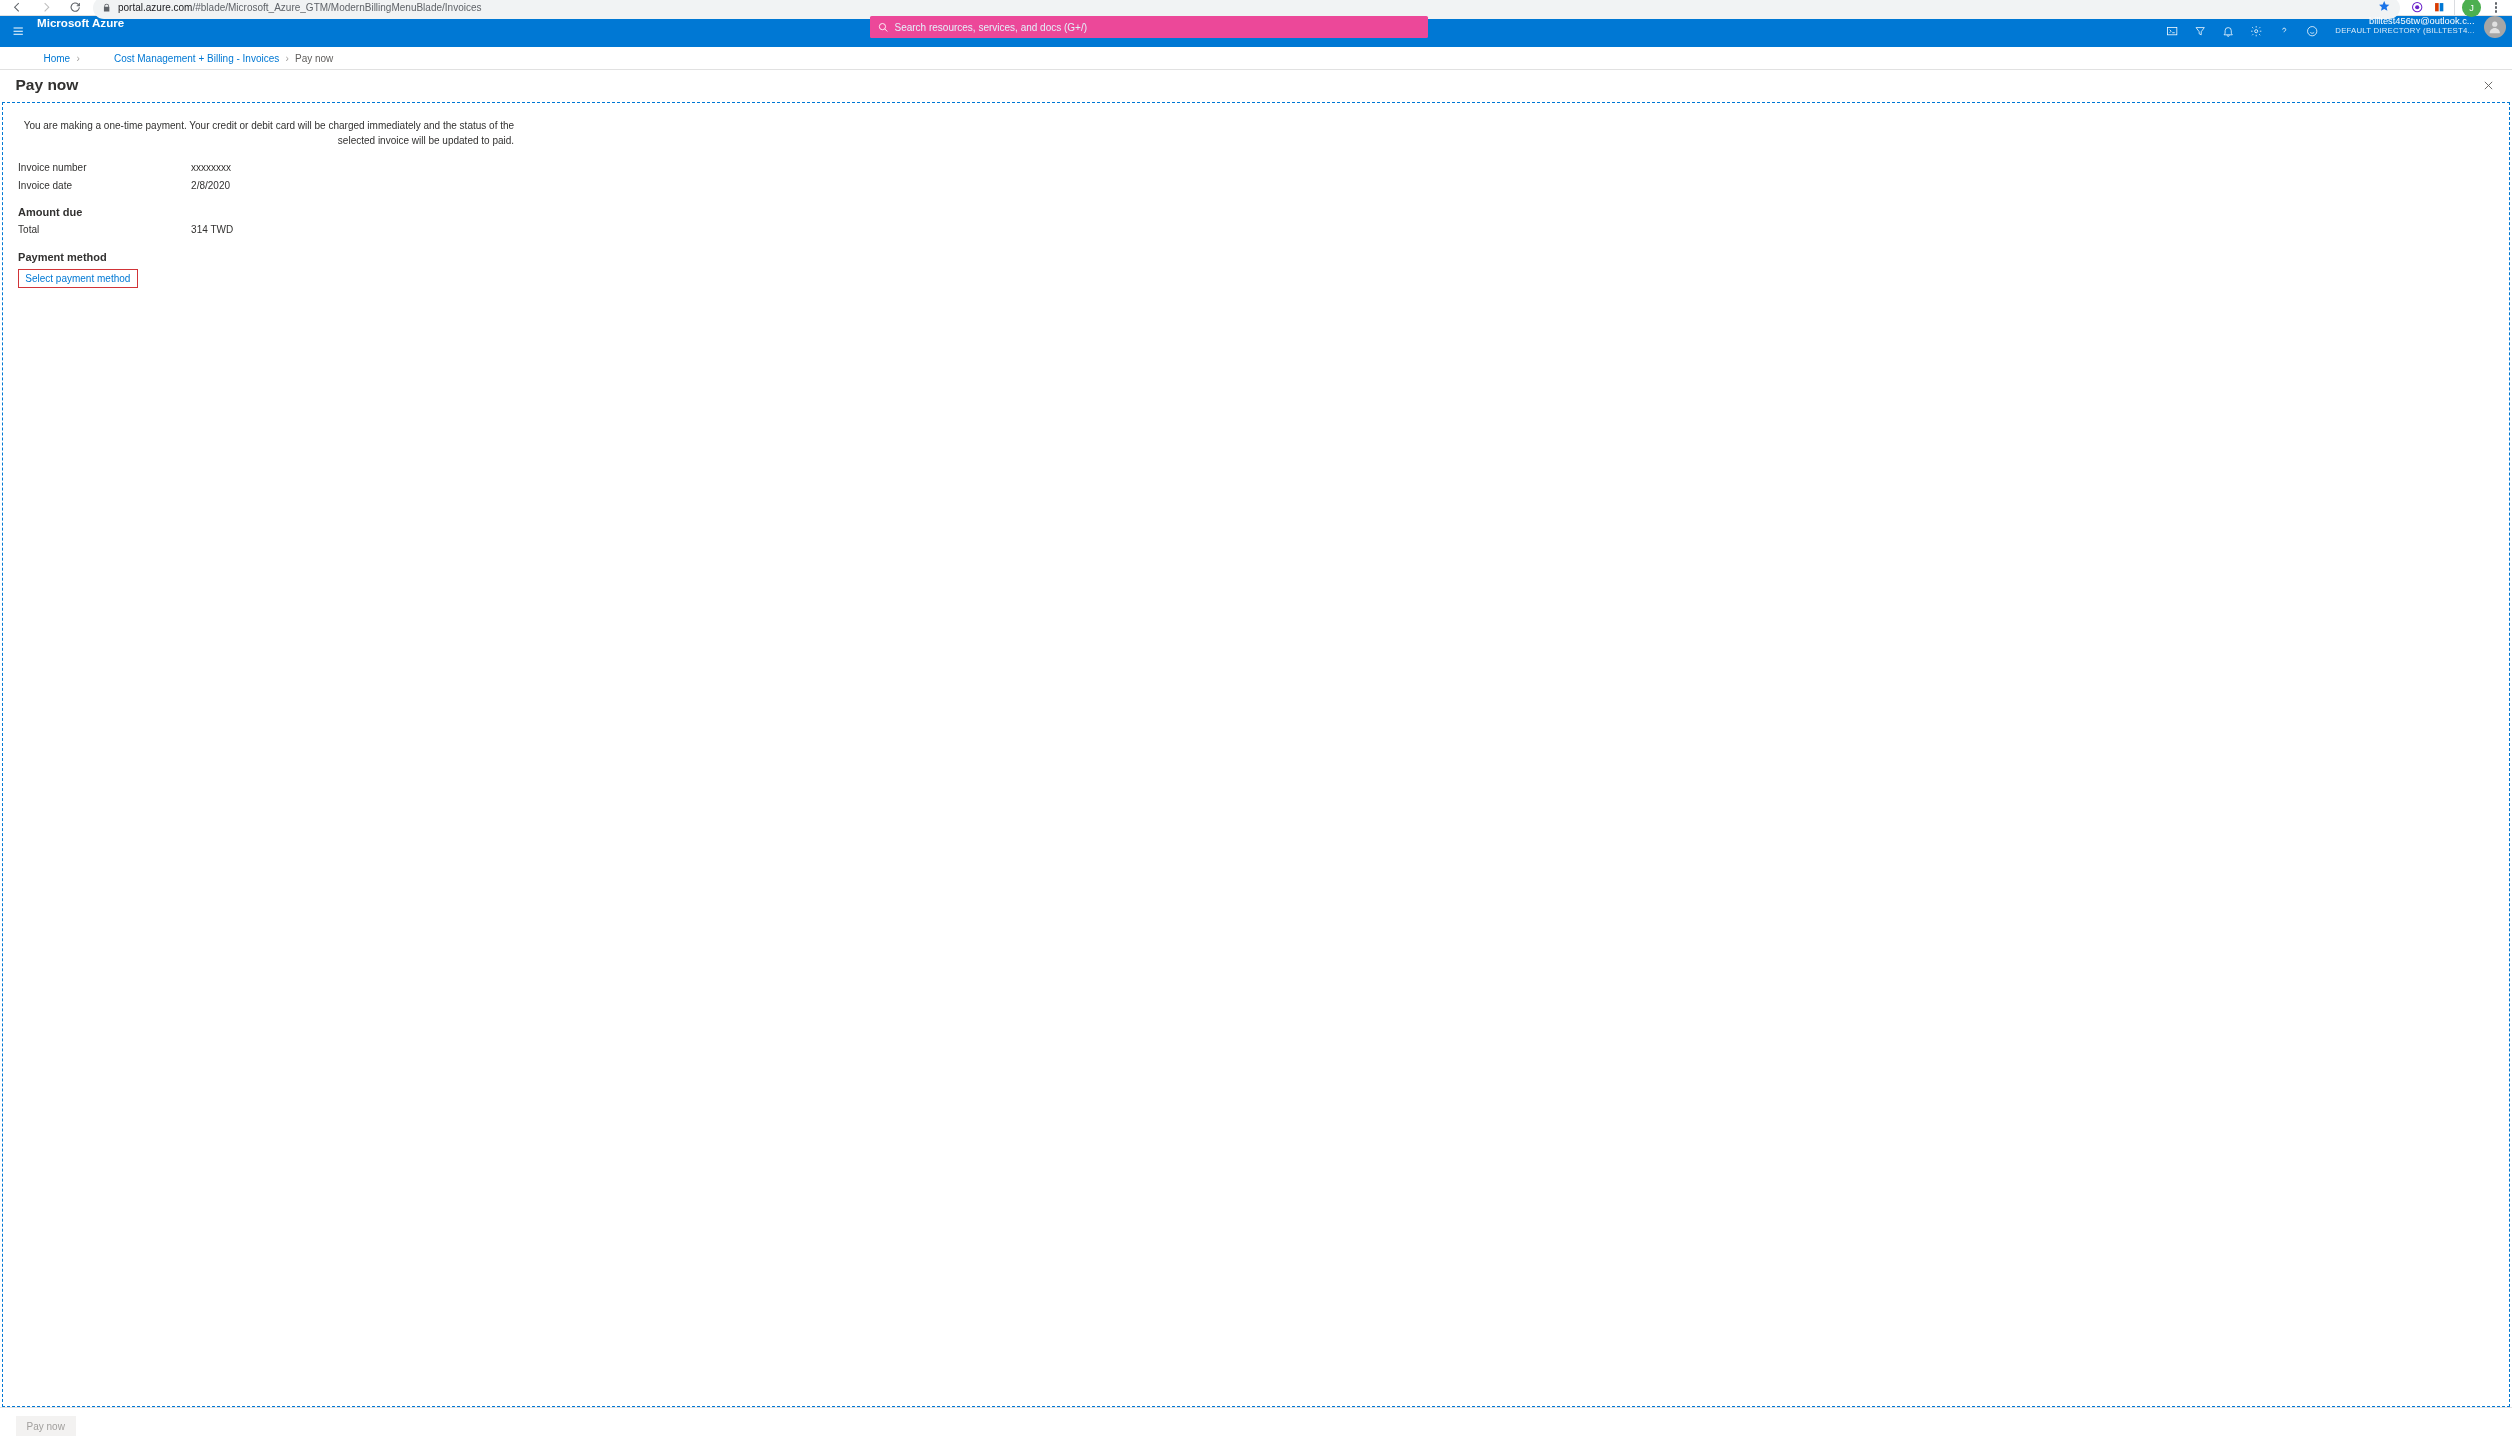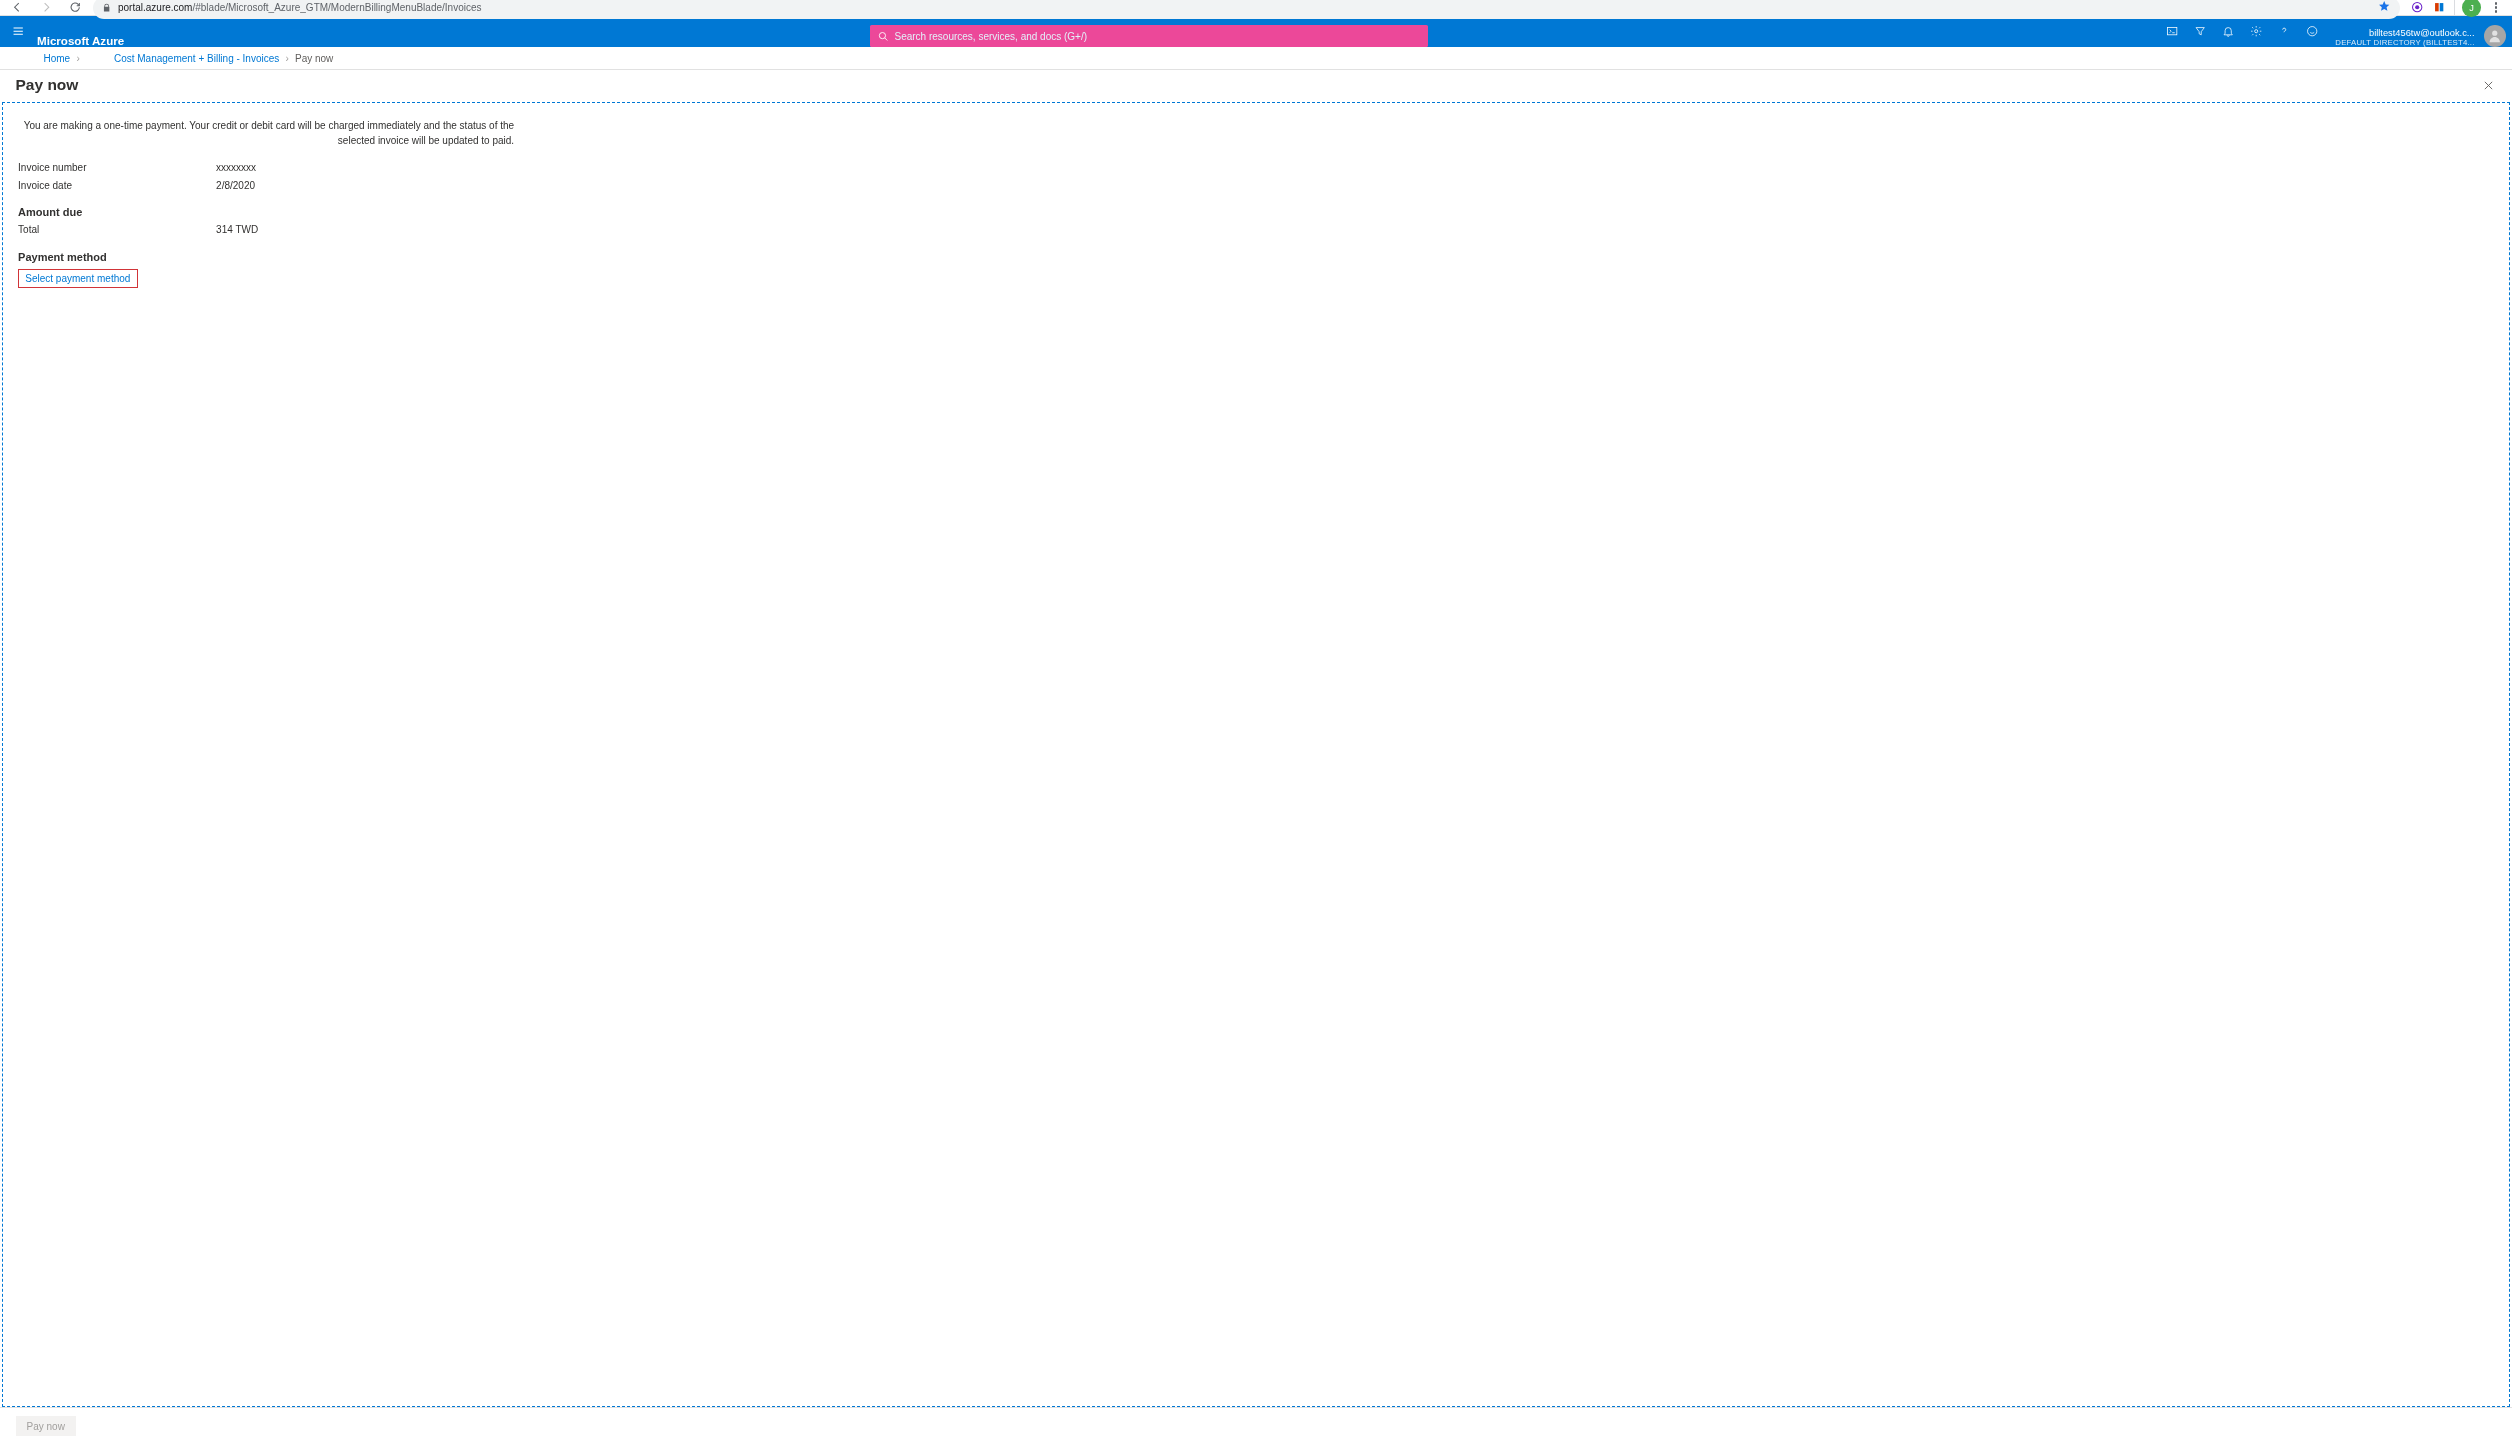--- a/index.html
+++ b/index.html
@@ -14,21 +14,21 @@
     .url-path { color: #5f6368; }
     .ext-area { display: flex; align-items: center; gap: 7.8px; padding: 0 3.1px; }
     .ext-icon { width: 14px; height: 14px; display: flex; align-items: center; justify-content: center; }
     .star-icon { color: #1a73e8; }
     .profile-badge { width: 18.6px; height: 18.6px; border-radius: 50%; background: #4caf50; color: #fff; display: flex; align-items: center; justify-content: center; font-size: 9.3px; font-weight: 500; }
     .sep { width: 0.8px; height: 15.5px; background: #dadce0; }
     .dots-v { display: flex; flex-direction: column; gap: 1.6px; }
     .dots-v span { width: 2.3px; height: 2.3px; background: #5f6368; border-radius: 50%; }
 
     
-    .az-header { height: 31px; background: #0078d4; display: flex; align-items: flex-end; color: #fff; }
+    .az-header { height: 31px; background: #0078d4; display: flex; align-items: flex-start; color: #fff; }
     .az-hamburger { width: 37px; height: 31px; display: flex; align-items: center; justify-content: center; }
     .az-brand { font-size: 11.6px; font-weight: 600; padding-right: 15.5px; white-space: nowrap; }
     .az-search-wrap { flex: 1; display: flex; justify-content: center; padding: 0 15.5px; }
     .az-search { width: 100%; max-width: 558px; height: 22px; background: #ec4899; border-radius: 1.6px; display: flex; align-items: center; padding: 0 7.8px; gap: 6.2px; }
     .az-search input { background: transparent; border: none; outline: none; color: #fff; width: 100%; font-size: 10px; }
     .az-search input::placeholder { color: #e3f0fa; }
     .az-tools { display: flex; align-items: center; height: 100%; }
     .az-tool { width: 28px; height: 31px; display: flex; align-items: center; justify-content: center; }
     .az-account { padding: 0 6.2px 0 9.3px; text-align: right; white-space: nowrap; }
     .az-email { font-size: 9.3px; }
@@ -43,21 +43,21 @@
 
     
     .blade { display: flex; flex-direction: column; height: calc(100vh - 28px - 31px - 23px); }
     .blade-head { display: flex; align-items: center; justify-content: space-between; padding: 6.2px 15.5px 7.8px 15.5px; }
     .blade-title { font-size: 15.5px; font-weight: 600; }
     .blade-close { width: 15.5px; height: 15.5px; display: flex; align-items: center; justify-content: center; color: #605e5c; }
     .blade-body { flex: 1; border: 0.8px dashed #0078d4; margin: 0 1.6px; padding: 15.5px; font-size: 10px; position: relative; overflow: auto; }
     .intro { max-width: 496px; line-height: 1.5; margin-bottom: 14px; text-align: right; }
     .sect-title { font-size: 11px; font-weight: 600; margin-bottom: 6.2px; }
     .kv-row { display: flex; margin-bottom: 6.2px; }
-    .kv-label { width: 198px; color: #323130; }
+    .kv-label { width: 173px; color: #323130; }
     .kv-value { color: #323130; }
     .sect-spacer { height: 9.3px; }
     .pm-link { color: #0078d4; display: inline-block; padding: 1.6px 3.1px; }
     .red-box { border: 0.8px solid #d13438; display: inline-block; padding: 1.6px 3.1px; }
 
     
     .blade-footer { border-top: 0.8px solid #e1e1e1; padding: 7.8px 15.5px; background: #fff; }
     .pay-btn { padding: 4.7px 11px; background: #f3f2f1; color: #a19f9d; border: none; font-size: 10px; }
   </style>
 </head>

